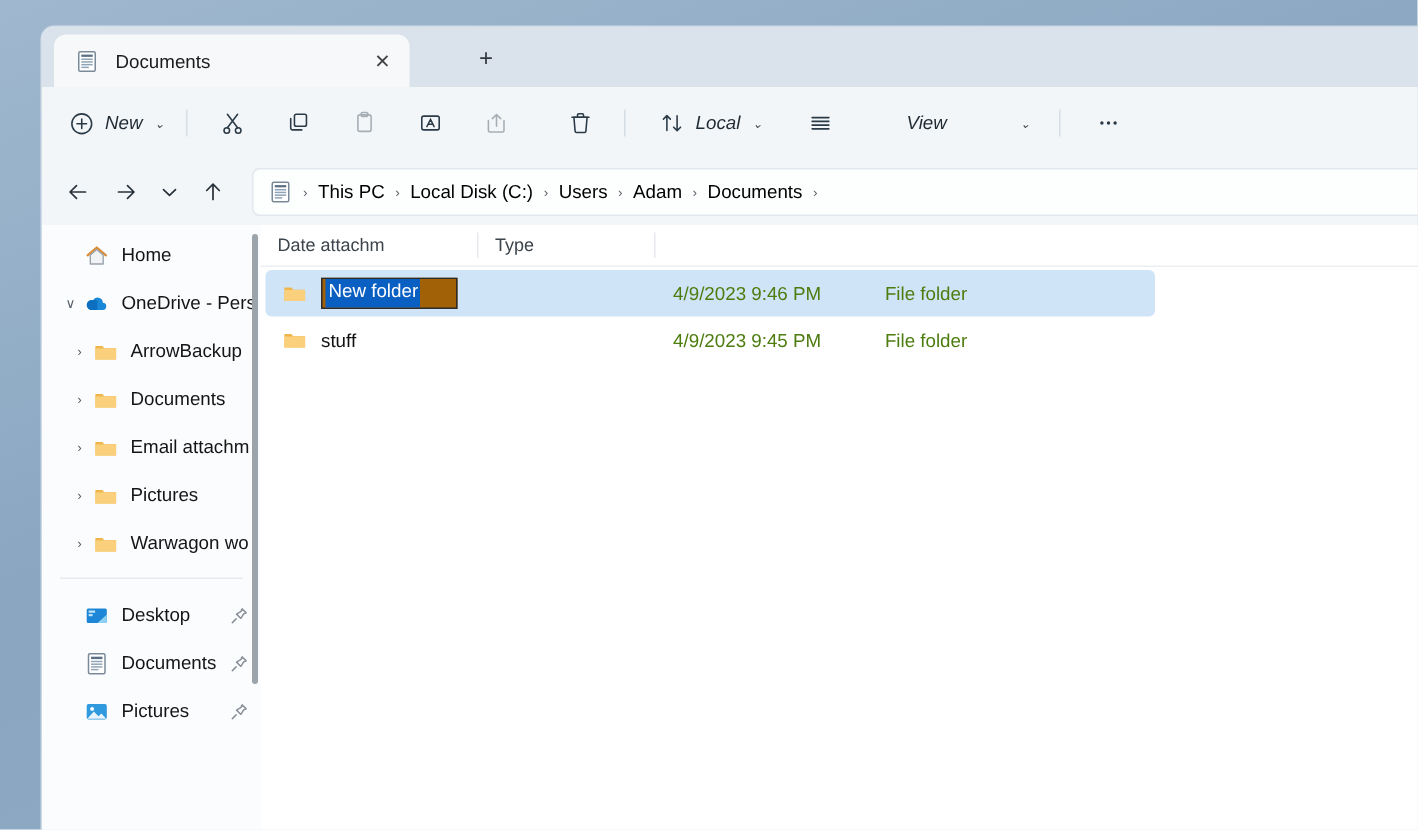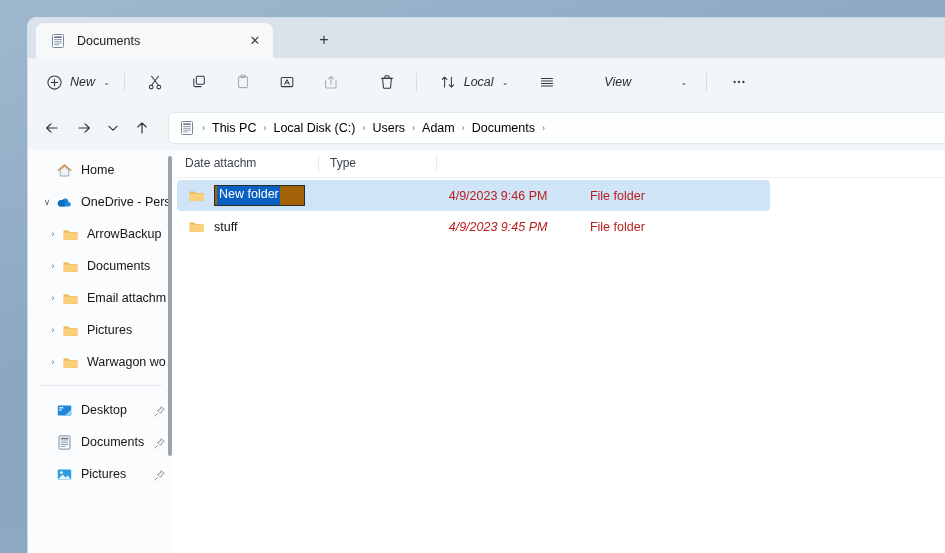--- a/index.html
+++ b/index.html
@@ -268,21 +268,21 @@
     display: flex;
     align-items: center;
     padding-left: 11px;
     box-sizing: border-box;
     overflow: hidden;
   }
   .fico { width: 17px; flex: 0 0 17px; margin-right: 9px; display: flex; }
   .fname { font-size: 12.5px; color: #111; white-space: nowrap; }
   .cell-date, .cell-type, .cell-size {
     font-size: 12.5px;
-    color: #b91c1c;
+    color: #4d7c0f;
     padding-left: 11px;
     box-sizing: border-box;
     white-space: nowrap;
   }
 
   
   .rename-box {
     border: 1.4px solid #2b2b2b;
     background: #a16207;
     height: 21px;
@@ -651,21 +651,21 @@
         <div class="row" style="width:593px;">
           <div class="cell-name" style="width:268px;">
             <span class="fico">
               <svg width="17" height="17" viewBox="0 0 17 17">
                 <path d="M1.6 4.6 h4.6 l1.3 1.5 h7.9 v7.6 h-13.8 Z" fill="#f0b54a"></path>
                 <path d="M1.6 6.4 h13.8 v7.3 h-13.8 Z" fill="#fbd07c"></path>
               </svg>
             </span>
             <span class="fname">stuff</span>
           </div>
-          <div class="cell-date" style="width:145px;font-style:italic;">4/9/2023 9:45 PM</div>
+          <div class="cell-date" style="width:145px;">4/9/2023 9:45 PM</div>
           <div class="cell-type" style="width:118px;">File folder</div>
           <div class="cell-size" style="width:78px;"></div>
         </div>
 
       </div>
     </div>
   </div>
 </div>
 
 </body></html>

